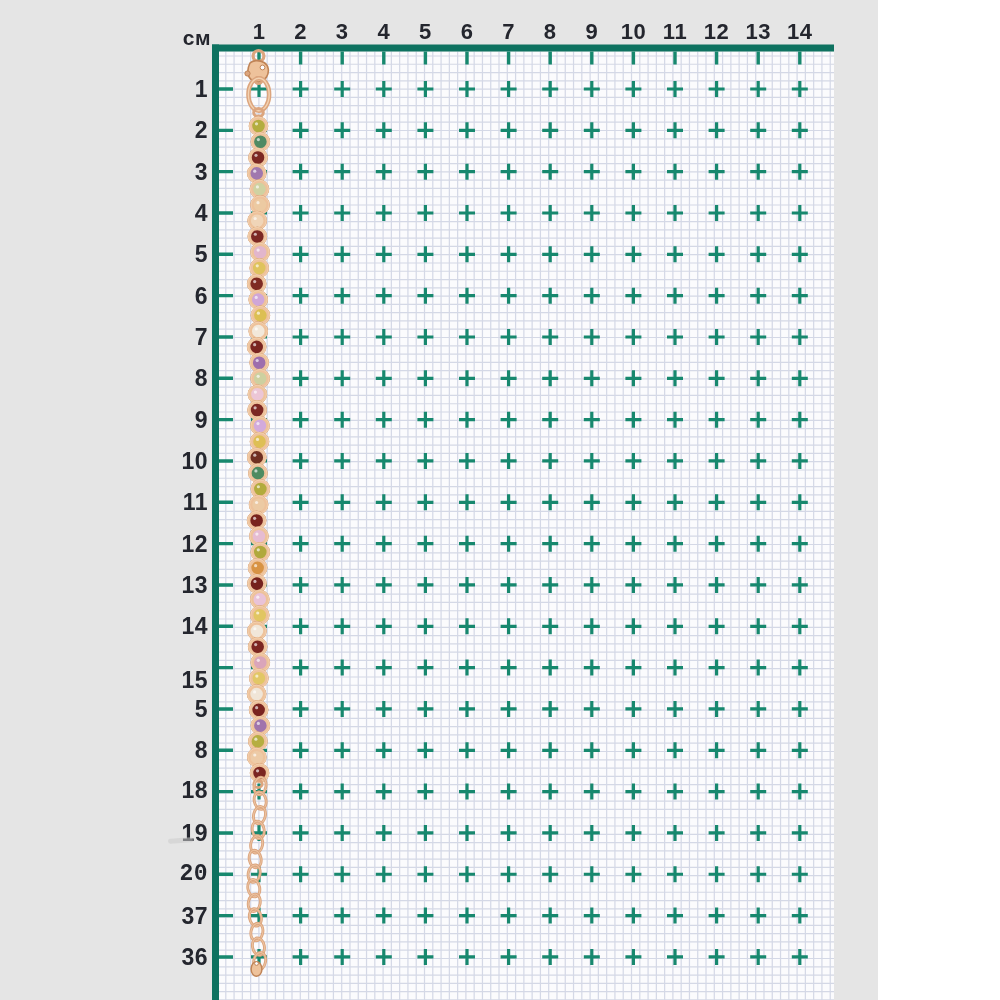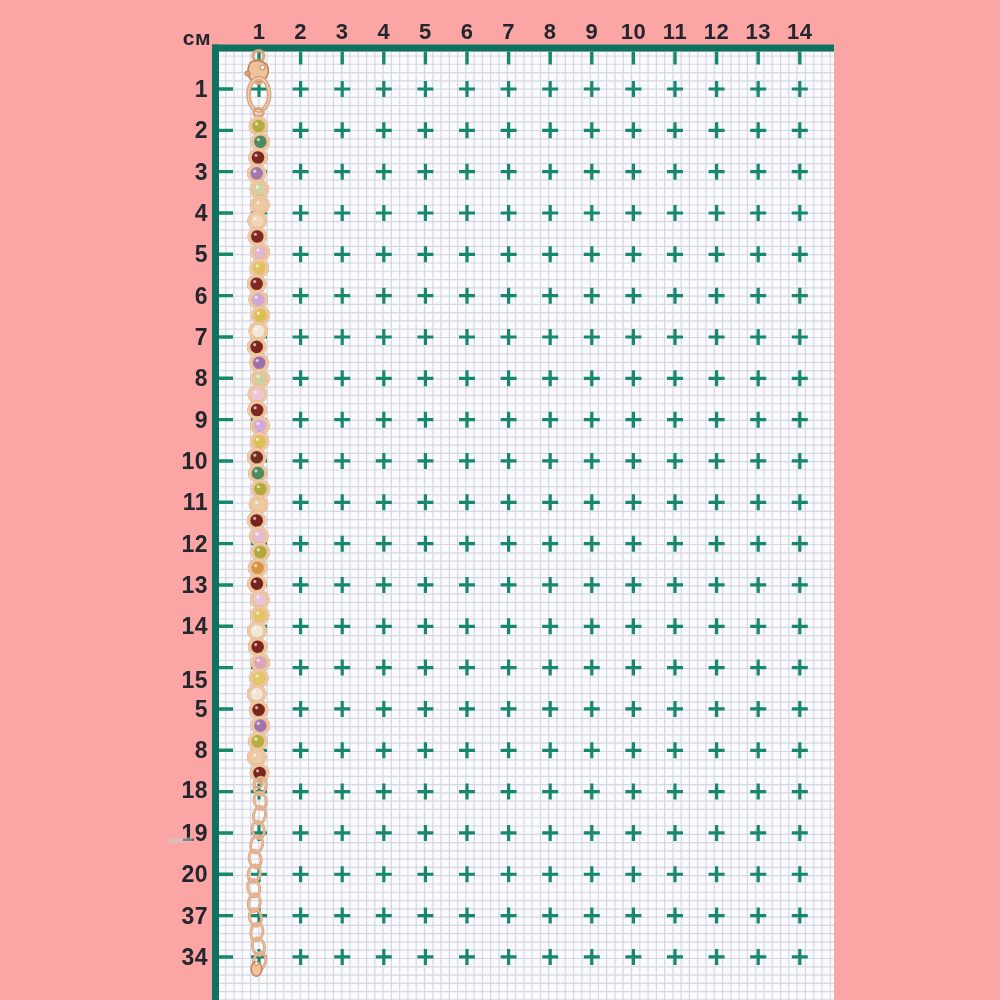--- a/index.html
+++ b/index.html
@@ -1,19 +1,19 @@
 <!DOCTYPE html>
 <html><head>
 <meta charset="utf-8">
 <style>
   html,body{margin:0;padding:0;background:#ffffff;}
   .board{
     position:relative;
-    width:1000px;height:1000px;
-    background:#fca5a5;
+    width:878px;height:1000px;
+    background:#e5e5e5;
     overflow:hidden;
     font-family:"Liberation Sans", sans-serif;
   }
   .unit-label{
     position:absolute;left:160px;top:26px;width:51px;height:24px;
     text-align:right;font-size:21px;font-weight:700;color:#24262e;
     line-height:24px;letter-spacing:.5px;
   }
   .col-label{
     position:absolute;width:44px;height:24px;top:20px;
@@ -65,23 +65,23 @@
       <div class="row-label" style="top: 447.97px;">10</div>
       <div class="row-label" style="top: 489.3px;">11</div>
       <div class="row-label" style="top: 530.63px;">12</div>
       <div class="row-label" style="top: 571.96px;">13</div>
       <div class="row-label" style="top: 613.29px;">14</div>
       <div class="row-label" style="top: 647px; margin-top: 20px;">15</div>
       <div class="row-label" style="top: 695.95px;">5</div>
       <div class="row-label" style="top: 737.28px;">8</div>
       <div class="row-label" style="top: 777px;">18</div>
       <div class="row-label" style="top: 819.94px;">19</div>
-      <div class="row-label" style="top: 861.27px;">20</div>
+      <div class="row-label" style="top: 861.27px; font-family: Liberation Mono, monospace;">20</div>
       <div class="row-label" style="top: 902.6px;">37</div>
-      <div class="row-label" style="top: 943.93px;">34</div>
+      <div class="row-label" style="top: 943.93px;">36</div>
     </div>
   <svg id="scene" width="1000" height="1000" viewBox="0 0 1000 1000">
       <rect x="219" y="51.5" width="615" height="948.5" fill="#fbfbfd"></rect>
       <path d="M225.78,51.5 V1000 M234.06,51.5 V1000 M242.34,51.5 V1000 M250.62,51.5 V1000 M258.90,51.5 V1000 M267.18,51.5 V1000 M275.46,51.5 V1000 M283.74,51.5 V1000 M292.02,51.5 V1000 M300.30,51.5 V1000 M308.58,51.5 V1000 M316.86,51.5 V1000 M325.14,51.5 V1000 M333.42,51.5 V1000 M341.70,51.5 V1000 M349.98,51.5 V1000 M358.26,51.5 V1000 M366.54,51.5 V1000 M374.82,51.5 V1000 M383.10,51.5 V1000 M391.38,51.5 V1000 M399.66,51.5 V1000 M407.94,51.5 V1000 M416.22,51.5 V1000 M424.50,51.5 V1000 M432.78,51.5 V1000 M441.06,51.5 V1000 M449.34,51.5 V1000 M457.62,51.5 V1000 M465.90,51.5 V1000 M474.18,51.5 V1000 M482.46,51.5 V1000 M490.74,51.5 V1000 M499.02,51.5 V1000 M507.30,51.5 V1000 M515.58,51.5 V1000 M523.86,51.5 V1000 M532.14,51.5 V1000 M540.42,51.5 V1000 M548.70,51.5 V1000 M556.98,51.5 V1000 M565.26,51.5 V1000 M573.54,51.5 V1000 M581.82,51.5 V1000 M590.10,51.5 V1000 M598.38,51.5 V1000 M606.66,51.5 V1000 M614.94,51.5 V1000 M623.22,51.5 V1000 M631.50,51.5 V1000 M639.78,51.5 V1000 M648.06,51.5 V1000 M656.34,51.5 V1000 M664.62,51.5 V1000 M672.90,51.5 V1000 M681.18,51.5 V1000 M689.46,51.5 V1000 M697.74,51.5 V1000 M706.02,51.5 V1000 M714.30,51.5 V1000 M722.58,51.5 V1000 M730.86,51.5 V1000 M739.14,51.5 V1000 M747.42,51.5 V1000 M755.70,51.5 V1000 M763.98,51.5 V1000 M772.26,51.5 V1000 M780.54,51.5 V1000 M788.82,51.5 V1000 M797.10,51.5 V1000 M805.38,51.5 V1000 M813.66,51.5 V1000 M821.94,51.5 V1000 M830.22,51.5 V1000 M219,55.98 H834 M219,64.26 H834 M219,72.54 H834 M219,80.82 H834 M219,89.10 H834 M219,97.38 H834 M219,105.66 H834 M219,113.94 H834 M219,122.22 H834 M219,130.50 H834 M219,138.78 H834 M219,147.06 H834 M219,155.34 H834 M219,163.62 H834 M219,171.90 H834 M219,180.18 H834 M219,188.46 H834 M219,196.74 H834 M219,205.02 H834 M219,213.30 H834 M219,221.58 H834 M219,229.86 H834 M219,238.14 H834 M219,246.42 H834 M219,254.70 H834 M219,262.98 H834 M219,271.26 H834 M219,279.54 H834 M219,287.82 H834 M219,296.10 H834 M219,304.38 H834 M219,312.66 H834 M219,320.94 H834 M219,329.22 H834 M219,337.50 H834 M219,345.78 H834 M219,354.06 H834 M219,362.34 H834 M219,370.62 H834 M219,378.90 H834 M219,387.18 H834 M219,395.46 H834 M219,403.74 H834 M219,412.02 H834 M219,420.30 H834 M219,428.58 H834 M219,436.86 H834 M219,445.14 H834 M219,453.42 H834 M219,461.70 H834 M219,469.98 H834 M219,478.26 H834 M219,486.54 H834 M219,494.82 H834 M219,503.10 H834 M219,511.38 H834 M219,519.66 H834 M219,527.94 H834 M219,536.22 H834 M219,544.50 H834 M219,552.78 H834 M219,561.06 H834 M219,569.34 H834 M219,577.62 H834 M219,585.90 H834 M219,594.18 H834 M219,602.46 H834 M219,610.74 H834 M219,619.02 H834 M219,627.30 H834 M219,635.58 H834 M219,643.86 H834 M219,652.14 H834 M219,660.42 H834 M219,668.70 H834 M219,676.98 H834 M219,685.26 H834 M219,693.54 H834 M219,701.82 H834 M219,710.10 H834 M219,718.38 H834 M219,726.66 H834 M219,734.94 H834 M219,743.22 H834 M219,751.50 H834 M219,759.78 H834 M219,768.06 H834 M219,776.34 H834 M219,784.62 H834 M219,792.90 H834 M219,801.18 H834 M219,809.46 H834 M219,817.74 H834 M219,826.02 H834 M219,834.30 H834 M219,842.58 H834 M219,850.86 H834 M219,859.14 H834 M219,867.42 H834 M219,875.70 H834 M219,883.98 H834 M219,892.26 H834 M219,900.54 H834 M219,908.82 H834 M219,917.10 H834 M219,925.38 H834 M219,933.66 H834 M219,941.94 H834 M219,950.22 H834 M219,958.50 H834 M219,966.78 H834 M219,975.06 H834 M219,983.34 H834 M219,991.62 H834 M219,999.90 H834 " stroke="#ccd1e2" stroke-width="1.2" fill="none" opacity="0.85"></path>
       <path d="M251,89 H267 M259,81 V97 M251,130.32999999999998 H267 M259,122.32999999999998 V138.32999999999998 M251,171.66 H267 M259,163.66 V179.66 M251,212.99 H267 M259,204.99 V220.99 M251,254.32 H267 M259,246.32 V262.32 M251,295.65 H267 M259,287.65 V303.65 M251,336.98 H267 M259,328.98 V344.98 M251,378.31 H267 M259,370.31 V386.31 M251,419.64 H267 M259,411.64 V427.64 M251,460.96999999999997 H267 M259,452.96999999999997 V468.96999999999997 M251,502.29999999999995 H267 M259,494.29999999999995 V510.29999999999995 M251,543.63 H267 M259,535.63 V551.63 M251,584.96 H267 M259,576.96 V592.96 M251,626.29 H267 M259,618.29 V634.29 M251,667.62 H267 M259,659.62 V675.62 M251,708.9499999999999 H267 M259,700.9499999999999 V716.9499999999999 M251,750.28 H267 M259,742.28 V758.28 M251,791.61 H267 M259,783.61 V799.61 M251,832.9399999999999 H267 M259,824.9399999999999 V840.9399999999999 M251,874.27 H267 M259,866.27 V882.27 M251,915.5999999999999 H267 M259,907.5999999999999 V923.5999999999999 M251,956.93 H267 M259,948.93 V964.93 M292.6,89 H308.6 M300.6,81 V97 M292.6,130.32999999999998 H308.6 M300.6,122.32999999999998 V138.32999999999998 M292.6,171.66 H308.6 M300.6,163.66 V179.66 M292.6,212.99 H308.6 M300.6,204.99 V220.99 M292.6,254.32 H308.6 M300.6,246.32 V262.32 M292.6,295.65 H308.6 M300.6,287.65 V303.65 M292.6,336.98 H308.6 M300.6,328.98 V344.98 M292.6,378.31 H308.6 M300.6,370.31 V386.31 M292.6,419.64 H308.6 M300.6,411.64 V427.64 M292.6,460.96999999999997 H308.6 M300.6,452.96999999999997 V468.96999999999997 M292.6,502.29999999999995 H308.6 M300.6,494.29999999999995 V510.29999999999995 M292.6,543.63 H308.6 M300.6,535.63 V551.63 M292.6,584.96 H308.6 M300.6,576.96 V592.96 M292.6,626.29 H308.6 M300.6,618.29 V634.29 M292.6,667.62 H308.6 M300.6,659.62 V675.62 M292.6,708.9499999999999 H308.6 M300.6,700.9499999999999 V716.9499999999999 M292.6,750.28 H308.6 M300.6,742.28 V758.28 M292.6,791.61 H308.6 M300.6,783.61 V799.61 M292.6,832.9399999999999 H308.6 M300.6,824.9399999999999 V840.9399999999999 M292.6,874.27 H308.6 M300.6,866.27 V882.27 M292.6,915.5999999999999 H308.6 M300.6,907.5999999999999 V923.5999999999999 M292.6,956.93 H308.6 M300.6,948.93 V964.93 M334.2,89 H350.2 M342.2,81 V97 M334.2,130.32999999999998 H350.2 M342.2,122.32999999999998 V138.32999999999998 M334.2,171.66 H350.2 M342.2,163.66 V179.66 M334.2,212.99 H350.2 M342.2,204.99 V220.99 M334.2,254.32 H350.2 M342.2,246.32 V262.32 M334.2,295.65 H350.2 M342.2,287.65 V303.65 M334.2,336.98 H350.2 M342.2,328.98 V344.98 M334.2,378.31 H350.2 M342.2,370.31 V386.31 M334.2,419.64 H350.2 M342.2,411.64 V427.64 M334.2,460.96999999999997 H350.2 M342.2,452.96999999999997 V468.96999999999997 M334.2,502.29999999999995 H350.2 M342.2,494.29999999999995 V510.29999999999995 M334.2,543.63 H350.2 M342.2,535.63 V551.63 M334.2,584.96 H350.2 M342.2,576.96 V592.96 M334.2,626.29 H350.2 M342.2,618.29 V634.29 M334.2,667.62 H350.2 M342.2,659.62 V675.62 M334.2,708.9499999999999 H350.2 M342.2,700.9499999999999 V716.9499999999999 M334.2,750.28 H350.2 M342.2,742.28 V758.28 M334.2,791.61 H350.2 M342.2,783.61 V799.61 M334.2,832.9399999999999 H350.2 M342.2,824.9399999999999 V840.9399999999999 M334.2,874.27 H350.2 M342.2,866.27 V882.27 M334.2,915.5999999999999 H350.2 M342.2,907.5999999999999 V923.5999999999999 M334.2,956.93 H350.2 M342.2,948.93 V964.93 M375.8,89 H391.8 M383.8,81 V97 M375.8,130.32999999999998 H391.8 M383.8,122.32999999999998 V138.32999999999998 M375.8,171.66 H391.8 M383.8,163.66 V179.66 M375.8,212.99 H391.8 M383.8,204.99 V220.99 M375.8,254.32 H391.8 M383.8,246.32 V262.32 M375.8,295.65 H391.8 M383.8,287.65 V303.65 M375.8,336.98 H391.8 M383.8,328.98 V344.98 M375.8,378.31 H391.8 M383.8,370.31 V386.31 M375.8,419.64 H391.8 M383.8,411.64 V427.64 M375.8,460.96999999999997 H391.8 M383.8,452.96999999999997 V468.96999999999997 M375.8,502.29999999999995 H391.8 M383.8,494.29999999999995 V510.29999999999995 M375.8,543.63 H391.8 M383.8,535.63 V551.63 M375.8,584.96 H391.8 M383.8,576.96 V592.96 M375.8,626.29 H391.8 M383.8,618.29 V634.29 M375.8,667.62 H391.8 M383.8,659.62 V675.62 M375.8,708.9499999999999 H391.8 M383.8,700.9499999999999 V716.9499999999999 M375.8,750.28 H391.8 M383.8,742.28 V758.28 M375.8,791.61 H391.8 M383.8,783.61 V799.61 M375.8,832.9399999999999 H391.8 M383.8,824.9399999999999 V840.9399999999999 M375.8,874.27 H391.8 M383.8,866.27 V882.27 M375.8,915.5999999999999 H391.8 M383.8,907.5999999999999 V923.5999999999999 M375.8,956.93 H391.8 M383.8,948.93 V964.93 M417.4,89 H433.4 M425.4,81 V97 M417.4,130.32999999999998 H433.4 M425.4,122.32999999999998 V138.32999999999998 M417.4,171.66 H433.4 M425.4,163.66 V179.66 M417.4,212.99 H433.4 M425.4,204.99 V220.99 M417.4,254.32 H433.4 M425.4,246.32 V262.32 M417.4,295.65 H433.4 M425.4,287.65 V303.65 M417.4,336.98 H433.4 M425.4,328.98 V344.98 M417.4,378.31 H433.4 M425.4,370.31 V386.31 M417.4,419.64 H433.4 M425.4,411.64 V427.64 M417.4,460.96999999999997 H433.4 M425.4,452.96999999999997 V468.96999999999997 M417.4,502.29999999999995 H433.4 M425.4,494.29999999999995 V510.29999999999995 M417.4,543.63 H433.4 M425.4,535.63 V551.63 M417.4,584.96 H433.4 M425.4,576.96 V592.96 M417.4,626.29 H433.4 M425.4,618.29 V634.29 M417.4,667.62 H433.4 M425.4,659.62 V675.62 M417.4,708.9499999999999 H433.4 M425.4,700.9499999999999 V716.9499999999999 M417.4,750.28 H433.4 M425.4,742.28 V758.28 M417.4,791.61 H433.4 M425.4,783.61 V799.61 M417.4,832.9399999999999 H433.4 M425.4,824.9399999999999 V840.9399999999999 M417.4,874.27 H433.4 M425.4,866.27 V882.27 M417.4,915.5999999999999 H433.4 M425.4,907.5999999999999 V923.5999999999999 M417.4,956.93 H433.4 M425.4,948.93 V964.93 M459,89 H475 M467,81 V97 M459,130.32999999999998 H475 M467,122.32999999999998 V138.32999999999998 M459,171.66 H475 M467,163.66 V179.66 M459,212.99 H475 M467,204.99 V220.99 M459,254.32 H475 M467,246.32 V262.32 M459,295.65 H475 M467,287.65 V303.65 M459,336.98 H475 M467,328.98 V344.98 M459,378.31 H475 M467,370.31 V386.31 M459,419.64 H475 M467,411.64 V427.64 M459,460.96999999999997 H475 M467,452.96999999999997 V468.96999999999997 M459,502.29999999999995 H475 M467,494.29999999999995 V510.29999999999995 M459,543.63 H475 M467,535.63 V551.63 M459,584.96 H475 M467,576.96 V592.96 M459,626.29 H475 M467,618.29 V634.29 M459,667.62 H475 M467,659.62 V675.62 M459,708.9499999999999 H475 M467,700.9499999999999 V716.9499999999999 M459,750.28 H475 M467,742.28 V758.28 M459,791.61 H475 M467,783.61 V799.61 M459,832.9399999999999 H475 M467,824.9399999999999 V840.9399999999999 M459,874.27 H475 M467,866.27 V882.27 M459,915.5999999999999 H475 M467,907.5999999999999 V923.5999999999999 M459,956.93 H475 M467,948.93 V964.93 M500.6,89 H516.6 M508.6,81 V97 M500.6,130.32999999999998 H516.6 M508.6,122.32999999999998 V138.32999999999998 M500.6,171.66 H516.6 M508.6,163.66 V179.66 M500.6,212.99 H516.6 M508.6,204.99 V220.99 M500.6,254.32 H516.6 M508.6,246.32 V262.32 M500.6,295.65 H516.6 M508.6,287.65 V303.65 M500.6,336.98 H516.6 M508.6,328.98 V344.98 M500.6,378.31 H516.6 M508.6,370.31 V386.31 M500.6,419.64 H516.6 M508.6,411.64 V427.64 M500.6,460.96999999999997 H516.6 M508.6,452.96999999999997 V468.96999999999997 M500.6,502.29999999999995 H516.6 M508.6,494.29999999999995 V510.29999999999995 M500.6,543.63 H516.6 M508.6,535.63 V551.63 M500.6,584.96 H516.6 M508.6,576.96 V592.96 M500.6,626.29 H516.6 M508.6,618.29 V634.29 M500.6,667.62 H516.6 M508.6,659.62 V675.62 M500.6,708.9499999999999 H516.6 M508.6,700.9499999999999 V716.9499999999999 M500.6,750.28 H516.6 M508.6,742.28 V758.28 M500.6,791.61 H516.6 M508.6,783.61 V799.61 M500.6,832.9399999999999 H516.6 M508.6,824.9399999999999 V840.9399999999999 M500.6,874.27 H516.6 M508.6,866.27 V882.27 M500.6,915.5999999999999 H516.6 M508.6,907.5999999999999 V923.5999999999999 M500.6,956.93 H516.6 M508.6,948.93 V964.93 M542.2,89 H558.2 M550.2,81 V97 M542.2,130.32999999999998 H558.2 M550.2,122.32999999999998 V138.32999999999998 M542.2,171.66 H558.2 M550.2,163.66 V179.66 M542.2,212.99 H558.2 M550.2,204.99 V220.99 M542.2,254.32 H558.2 M550.2,246.32 V262.32 M542.2,295.65 H558.2 M550.2,287.65 V303.65 M542.2,336.98 H558.2 M550.2,328.98 V344.98 M542.2,378.31 H558.2 M550.2,370.31 V386.31 M542.2,419.64 H558.2 M550.2,411.64 V427.64 M542.2,460.96999999999997 H558.2 M550.2,452.96999999999997 V468.96999999999997 M542.2,502.29999999999995 H558.2 M550.2,494.29999999999995 V510.29999999999995 M542.2,543.63 H558.2 M550.2,535.63 V551.63 M542.2,584.96 H558.2 M550.2,576.96 V592.96 M542.2,626.29 H558.2 M550.2,618.29 V634.29 M542.2,667.62 H558.2 M550.2,659.62 V675.62 M542.2,708.9499999999999 H558.2 M550.2,700.9499999999999 V716.9499999999999 M542.2,750.28 H558.2 M550.2,742.28 V758.28 M542.2,791.61 H558.2 M550.2,783.61 V799.61 M542.2,832.9399999999999 H558.2 M550.2,824.9399999999999 V840.9399999999999 M542.2,874.27 H558.2 M550.2,866.27 V882.27 M542.2,915.5999999999999 H558.2 M550.2,907.5999999999999 V923.5999999999999 M542.2,956.93 H558.2 M550.2,948.93 V964.93 M583.8,89 H599.8 M591.8,81 V97 M583.8,130.32999999999998 H599.8 M591.8,122.32999999999998 V138.32999999999998 M583.8,171.66 H599.8 M591.8,163.66 V179.66 M583.8,212.99 H599.8 M591.8,204.99 V220.99 M583.8,254.32 H599.8 M591.8,246.32 V262.32 M583.8,295.65 H599.8 M591.8,287.65 V303.65 M583.8,336.98 H599.8 M591.8,328.98 V344.98 M583.8,378.31 H599.8 M591.8,370.31 V386.31 M583.8,419.64 H599.8 M591.8,411.64 V427.64 M583.8,460.96999999999997 H599.8 M591.8,452.96999999999997 V468.96999999999997 M583.8,502.29999999999995 H599.8 M591.8,494.29999999999995 V510.29999999999995 M583.8,543.63 H599.8 M591.8,535.63 V551.63 M583.8,584.96 H599.8 M591.8,576.96 V592.96 M583.8,626.29 H599.8 M591.8,618.29 V634.29 M583.8,667.62 H599.8 M591.8,659.62 V675.62 M583.8,708.9499999999999 H599.8 M591.8,700.9499999999999 V716.9499999999999 M583.8,750.28 H599.8 M591.8,742.28 V758.28 M583.8,791.61 H599.8 M591.8,783.61 V799.61 M583.8,832.9399999999999 H599.8 M591.8,824.9399999999999 V840.9399999999999 M583.8,874.27 H599.8 M591.8,866.27 V882.27 M583.8,915.5999999999999 H599.8 M591.8,907.5999999999999 V923.5999999999999 M583.8,956.93 H599.8 M591.8,948.93 V964.93 M625.4000000000001,89 H641.4000000000001 M633.4000000000001,81 V97 M625.4000000000001,130.32999999999998 H641.4000000000001 M633.4000000000001,122.32999999999998 V138.32999999999998 M625.4000000000001,171.66 H641.4000000000001 M633.4000000000001,163.66 V179.66 M625.4000000000001,212.99 H641.4000000000001 M633.4000000000001,204.99 V220.99 M625.4000000000001,254.32 H641.4000000000001 M633.4000000000001,246.32 V262.32 M625.4000000000001,295.65 H641.4000000000001 M633.4000000000001,287.65 V303.65 M625.4000000000001,336.98 H641.4000000000001 M633.4000000000001,328.98 V344.98 M625.4000000000001,378.31 H641.4000000000001 M633.4000000000001,370.31 V386.31 M625.4000000000001,419.64 H641.4000000000001 M633.4000000000001,411.64 V427.64 M625.4000000000001,460.96999999999997 H641.4000000000001 M633.4000000000001,452.96999999999997 V468.96999999999997 M625.4000000000001,502.29999999999995 H641.4000000000001 M633.4000000000001,494.29999999999995 V510.29999999999995 M625.4000000000001,543.63 H641.4000000000001 M633.4000000000001,535.63 V551.63 M625.4000000000001,584.96 H641.4000000000001 M633.4000000000001,576.96 V592.96 M625.4000000000001,626.29 H641.4000000000001 M633.4000000000001,618.29 V634.29 M625.4000000000001,667.62 H641.4000000000001 M633.4000000000001,659.62 V675.62 M625.4000000000001,708.9499999999999 H641.4000000000001 M633.4000000000001,700.9499999999999 V716.9499999999999 M625.4000000000001,750.28 H641.4000000000001 M633.4000000000001,742.28 V758.28 M625.4000000000001,791.61 H641.4000000000001 M633.4000000000001,783.61 V799.61 M625.4000000000001,832.9399999999999 H641.4000000000001 M633.4000000000001,824.9399999999999 V840.9399999999999 M625.4000000000001,874.27 H641.4000000000001 M633.4000000000001,866.27 V882.27 M625.4000000000001,915.5999999999999 H641.4000000000001 M633.4000000000001,907.5999999999999 V923.5999999999999 M625.4000000000001,956.93 H641.4000000000001 M633.4000000000001,948.93 V964.93 M667,89 H683 M675,81 V97 M667,130.32999999999998 H683 M675,122.32999999999998 V138.32999999999998 M667,171.66 H683 M675,163.66 V179.66 M667,212.99 H683 M675,204.99 V220.99 M667,254.32 H683 M675,246.32 V262.32 M667,295.65 H683 M675,287.65 V303.65 M667,336.98 H683 M675,328.98 V344.98 M667,378.31 H683 M675,370.31 V386.31 M667,419.64 H683 M675,411.64 V427.64 M667,460.96999999999997 H683 M675,452.96999999999997 V468.96999999999997 M667,502.29999999999995 H683 M675,494.29999999999995 V510.29999999999995 M667,543.63 H683 M675,535.63 V551.63 M667,584.96 H683 M675,576.96 V592.96 M667,626.29 H683 M675,618.29 V634.29 M667,667.62 H683 M675,659.62 V675.62 M667,708.9499999999999 H683 M675,700.9499999999999 V716.9499999999999 M667,750.28 H683 M675,742.28 V758.28 M667,791.61 H683 M675,783.61 V799.61 M667,832.9399999999999 H683 M675,824.9399999999999 V840.9399999999999 M667,874.27 H683 M675,866.27 V882.27 M667,915.5999999999999 H683 M675,907.5999999999999 V923.5999999999999 M667,956.93 H683 M675,948.93 V964.93 M708.6,89 H724.6 M716.6,81 V97 M708.6,130.32999999999998 H724.6 M716.6,122.32999999999998 V138.32999999999998 M708.6,171.66 H724.6 M716.6,163.66 V179.66 M708.6,212.99 H724.6 M716.6,204.99 V220.99 M708.6,254.32 H724.6 M716.6,246.32 V262.32 M708.6,295.65 H724.6 M716.6,287.65 V303.65 M708.6,336.98 H724.6 M716.6,328.98 V344.98 M708.6,378.31 H724.6 M716.6,370.31 V386.31 M708.6,419.64 H724.6 M716.6,411.64 V427.64 M708.6,460.96999999999997 H724.6 M716.6,452.96999999999997 V468.96999999999997 M708.6,502.29999999999995 H724.6 M716.6,494.29999999999995 V510.29999999999995 M708.6,543.63 H724.6 M716.6,535.63 V551.63 M708.6,584.96 H724.6 M716.6,576.96 V592.96 M708.6,626.29 H724.6 M716.6,618.29 V634.29 M708.6,667.62 H724.6 M716.6,659.62 V675.62 M708.6,708.9499999999999 H724.6 M716.6,700.9499999999999 V716.9499999999999 M708.6,750.28 H724.6 M716.6,742.28 V758.28 M708.6,791.61 H724.6 M716.6,783.61 V799.61 M708.6,832.9399999999999 H724.6 M716.6,824.9399999999999 V840.9399999999999 M708.6,874.27 H724.6 M716.6,866.27 V882.27 M708.6,915.5999999999999 H724.6 M716.6,907.5999999999999 V923.5999999999999 M708.6,956.93 H724.6 M716.6,948.93 V964.93 M750.2,89 H766.2 M758.2,81 V97 M750.2,130.32999999999998 H766.2 M758.2,122.32999999999998 V138.32999999999998 M750.2,171.66 H766.2 M758.2,163.66 V179.66 M750.2,212.99 H766.2 M758.2,204.99 V220.99 M750.2,254.32 H766.2 M758.2,246.32 V262.32 M750.2,295.65 H766.2 M758.2,287.65 V303.65 M750.2,336.98 H766.2 M758.2,328.98 V344.98 M750.2,378.31 H766.2 M758.2,370.31 V386.31 M750.2,419.64 H766.2 M758.2,411.64 V427.64 M750.2,460.96999999999997 H766.2 M758.2,452.96999999999997 V468.96999999999997 M750.2,502.29999999999995 H766.2 M758.2,494.29999999999995 V510.29999999999995 M750.2,543.63 H766.2 M758.2,535.63 V551.63 M750.2,584.96 H766.2 M758.2,576.96 V592.96 M750.2,626.29 H766.2 M758.2,618.29 V634.29 M750.2,667.62 H766.2 M758.2,659.62 V675.62 M750.2,708.9499999999999 H766.2 M758.2,700.9499999999999 V716.9499999999999 M750.2,750.28 H766.2 M758.2,742.28 V758.28 M750.2,791.61 H766.2 M758.2,783.61 V799.61 M750.2,832.9399999999999 H766.2 M758.2,824.9399999999999 V840.9399999999999 M750.2,874.27 H766.2 M758.2,866.27 V882.27 M750.2,915.5999999999999 H766.2 M758.2,907.5999999999999 V923.5999999999999 M750.2,956.93 H766.2 M758.2,948.93 V964.93 M791.8000000000001,89 H807.8000000000001 M799.8000000000001,81 V97 M791.8000000000001,130.32999999999998 H807.8000000000001 M799.8000000000001,122.32999999999998 V138.32999999999998 M791.8000000000001,171.66 H807.8000000000001 M799.8000000000001,163.66 V179.66 M791.8000000000001,212.99 H807.8000000000001 M799.8000000000001,204.99 V220.99 M791.8000000000001,254.32 H807.8000000000001 M799.8000000000001,246.32 V262.32 M791.8000000000001,295.65 H807.8000000000001 M799.8000000000001,287.65 V303.65 M791.8000000000001,336.98 H807.8000000000001 M799.8000000000001,328.98 V344.98 M791.8000000000001,378.31 H807.8000000000001 M799.8000000000001,370.31 V386.31 M791.8000000000001,419.64 H807.8000000000001 M799.8000000000001,411.64 V427.64 M791.8000000000001,460.96999999999997 H807.8000000000001 M799.8000000000001,452.96999999999997 V468.96999999999997 M791.8000000000001,502.29999999999995 H807.8000000000001 M799.8000000000001,494.29999999999995 V510.29999999999995 M791.8000000000001,543.63 H807.8000000000001 M799.8000000000001,535.63 V551.63 M791.8000000000001,584.96 H807.8000000000001 M799.8000000000001,576.96 V592.96 M791.8000000000001,626.29 H807.8000000000001 M799.8000000000001,618.29 V634.29 M791.8000000000001,667.62 H807.8000000000001 M799.8000000000001,659.62 V675.62 M791.8000000000001,708.9499999999999 H807.8000000000001 M799.8000000000001,700.9499999999999 V716.9499999999999 M791.8000000000001,750.28 H807.8000000000001 M799.8000000000001,742.28 V758.28 M791.8000000000001,791.61 H807.8000000000001 M799.8000000000001,783.61 V799.61 M791.8000000000001,832.9399999999999 H807.8000000000001 M799.8000000000001,824.9399999999999 V840.9399999999999 M791.8000000000001,874.27 H807.8000000000001 M799.8000000000001,866.27 V882.27 M791.8000000000001,915.5999999999999 H807.8000000000001 M799.8000000000001,907.5999999999999 V923.5999999999999 M791.8000000000001,956.93 H807.8000000000001 M799.8000000000001,948.93 V964.93 " stroke="#17886e" stroke-width="3.2" fill="none"></path>
       <rect x="212" y="44.5" width="7" height="955.5" fill="#0e7260"></rect>
       <rect x="212" y="44.5" width="622" height="7" fill="#0e7260"></rect>
       <path d="M259,51.5 V64.5 M300.6,51.5 V64.5 M342.2,51.5 V64.5 M383.8,51.5 V64.5 M425.4,51.5 V64.5 M467,51.5 V64.5 M508.6,51.5 V64.5 M550.2,51.5 V64.5 M591.8,51.5 V64.5 M633.4000000000001,51.5 V64.5 M675,51.5 V64.5 M716.6,51.5 V64.5 M758.2,51.5 V64.5 M799.8000000000001,51.5 V64.5 M219,89 H233 M219,130.32999999999998 H233 M219,171.66 H233 M219,212.99 H233 M219,254.32 H233 M219,295.65 H233 M219,336.98 H233 M219,378.31 H233 M219,419.64 H233 M219,460.96999999999997 H233 M219,502.29999999999995 H233 M219,543.63 H233 M219,584.96 H233 M219,626.29 H233 M219,667.62 H233 M219,708.9499999999999 H233 M219,750.28 H233 M219,791.61 H233 M219,832.9399999999999 H233 M219,874.27 H233 M219,915.5999999999999 H233 M219,956.93 H233 " stroke="#17886e" stroke-width="3.4" fill="none"></path>
       <g>
         <g>

